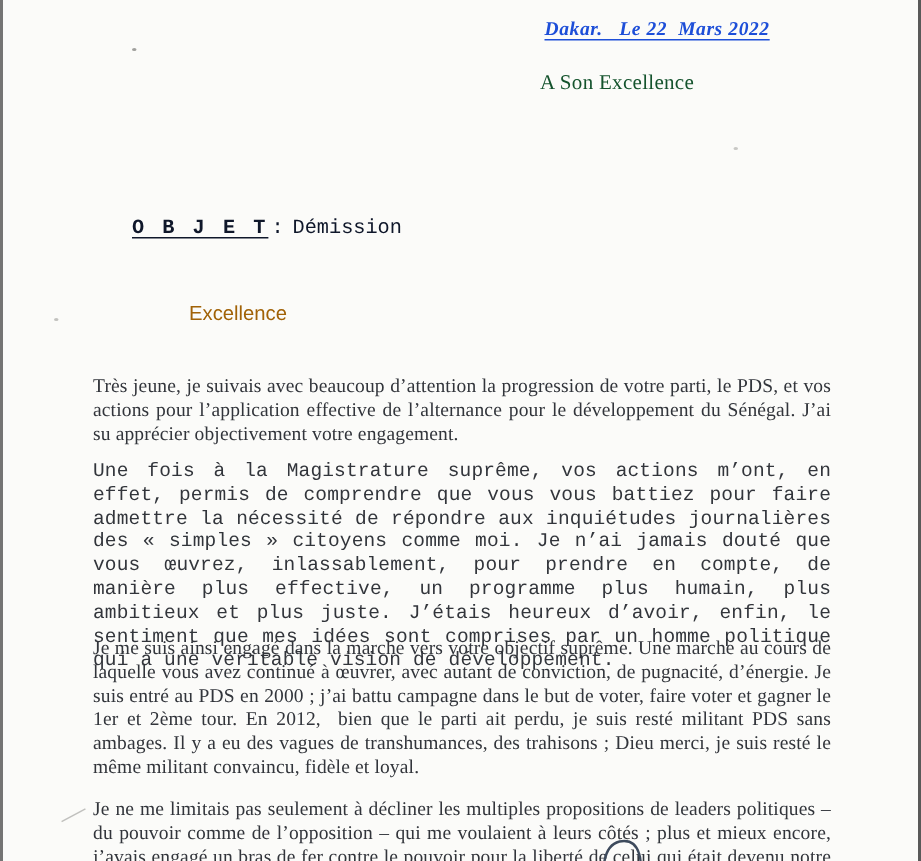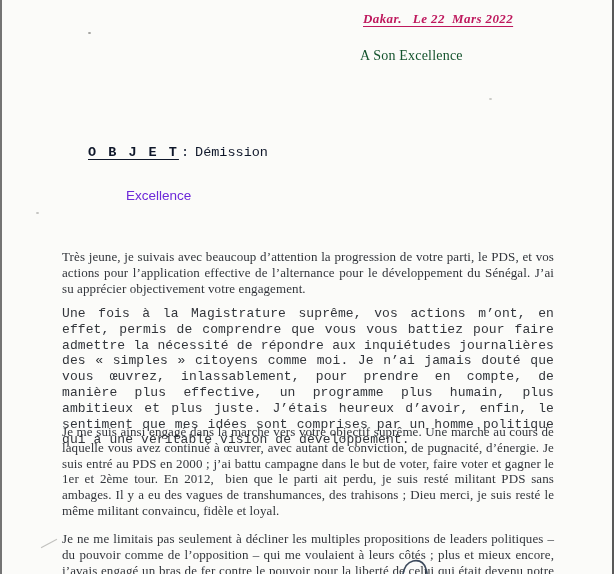--- a/index.html
+++ b/index.html
@@ -22,21 +22,21 @@
   .speck.s2 { left: 36px;  top: 212px; width: 3px; height: 2px; opacity: .5; }
   .speck.s3 { left: 489px; top: 98px;  width: 3px; height: 2px; opacity: .45; }
   .scratch {
     position: absolute; left: 40px; top: 543px; width: 18px; height: 1px;
     background: #9a9a96; transform: rotate(-28deg); opacity: .6;
   }
   
   .dateline {
     position: absolute; left: 363px; top: 11px;
     font-size: 13px; font-weight: bold; font-style: italic;
-    color: #be185d; letter-spacing: .4px;
+    color: #1d4ed8; letter-spacing: .4px;
     text-decoration: underline; text-underline-offset: 3px;
   }
   
   .recipient {
     position: absolute; left: 360px; top: 47px;
     font-size: 14px; line-height: 18.5px; color: #14532d;
     letter-spacing: .2px;
   }
   
   .subject {
@@ -44,23 +44,23 @@
     font-family: Liberation Mono, monospace;
     font-size: 13.5px; color: #0f172a;
   }
   .subject .label {
     font-weight: bold; letter-spacing: 2px;
     text-decoration: underline; text-underline-offset: 3px;
   }
   .subject .sep { margin: 0 6px 0 2px; }
   
   .salutation {
-    position: absolute; left: 126px; top: 188px;
+    position: absolute; left: 126px; top: 201px;
     font-family: "Liberation Sans", sans-serif;
-    font-size: 13.5px; color: #6d28d9;
+    font-size: 13.5px; color: #a16207;
   }
   
   .para {
     position: absolute; left: 62px; width: 492px;
     font-size: 13px; line-height: 15.8px;
     text-align: justify; color: #32353b;
     letter-spacing: .1px;
   }
   .para.p1 { top: 236px; }
   .para.p2 { top: 293px; font-family: Liberation Mono, monospace; }

